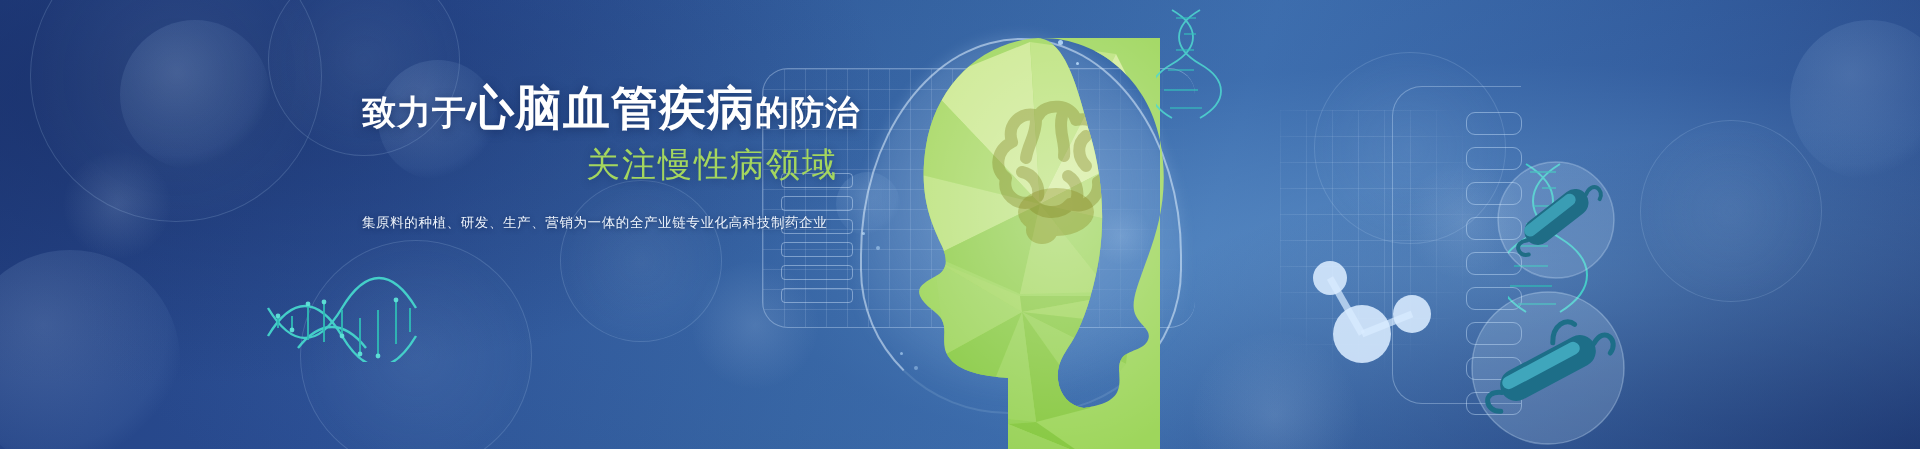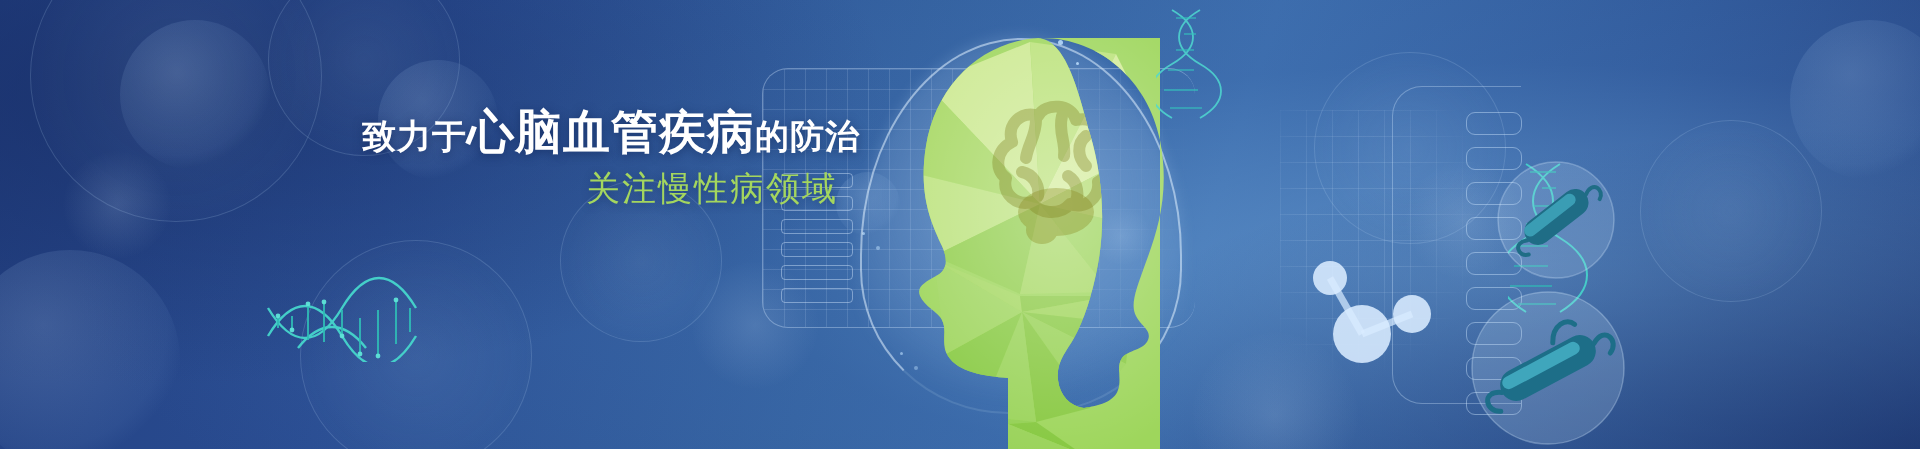--- a/index.html
+++ b/index.html
@@ -139,21 +139,21 @@
   .dna-right { position: absolute; left: 1508px; top: 158px; }
   .dna-top   { position: absolute; left: 1156px; top: 8px; }
 
   
   .microbe-a { position: absolute; left: 1496px; top: 160px; }
   .microbe-b { position: absolute; left: 1468px; top: 288px; }
 
   
   .copy {
     position: absolute;
-    left: 362px; top: 104px;
+    left: 362px; top: 80px;
     width: 700px;
   }
   .headline {
     font-size: 41px;
     font-weight: bold;
     letter-spacing: 1px;
     line-height: 1.18;
     color: #ffffff;
     text-shadow: 0 2px 10px rgba(12,32,80,0.55);
     white-space: nowrap;
@@ -438,15 +438,16 @@
       <path d="M 28 80 C 10 68, 4 90, 18 96" stroke="#1d6e88" stroke-width="5" fill="none" stroke-linecap="round"></path>
       <path d="M 96 60 C 104 44, 120 44, 124 54" stroke="#1d6e88" stroke-width="5" fill="none" stroke-linecap="round"></path>
     </g>
   </svg>
 
   <div class="copy">
     <div class="headline"><span class="hl-sm">致力于</span><span class="hl-em">心脑血管疾病</span><span class="hl-sm">的防治</span></div>
 
     <div class="subhead">关注慢性病领域</div>
 
+    <div class="tagline">集原料的种植、研发、生产、营销为一体的全产业链专业化高科技制药企业</div>
   </div>
 
 </div>
 
 </body></html>

